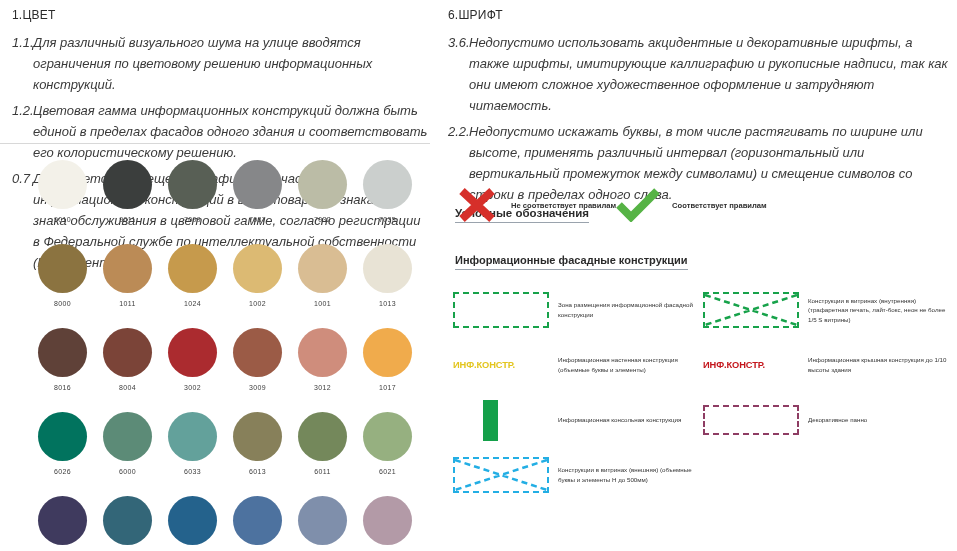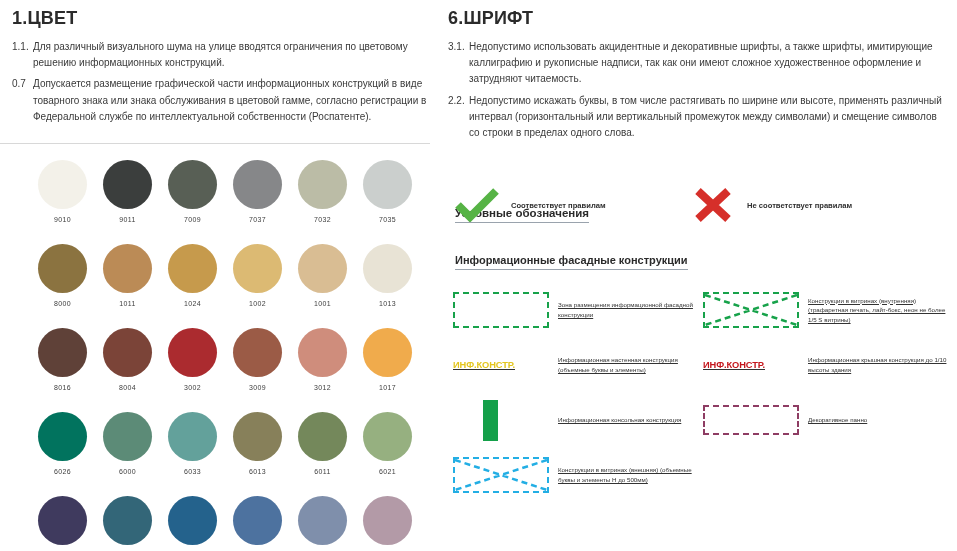--- a/index.html
+++ b/index.html
@@ -30,33 +30,34 @@
     width: 418px;
   }
   .col-right {
     position: absolute;
     left: 448px;
     top: 8px;
     width: 500px;
   }
 
   .sec-title {
-    font-size: 18px;
-    font-weight: 700;
+    font-size: 12px;
+    font-weight: 400;
     color: #2b2b2b;
     margin: 0 0 10px 0;
     letter-spacing: 0.2px;
   }
 
   .clause {
     display: flex;
-    font-size: 10px;
+    font-size: 13px;
     line-height: 1.62;
     color: #3a3a3a;
     margin-bottom: 5px;
+    font-style: italic;
   }
   .clause .num {
     flex: 0 0 auto;
     width: 21px;
     white-space: nowrap;
   }
   .clause .body {
     flex: 1 1 auto;
   }
 
@@ -184,21 +185,20 @@
     display: flex;
   }
   .constr-col {
     width: 250px;
   }
   .constr-item {
     display: flex;
     align-items: center;
     margin-bottom: 11px;
     min-height: 44px;
-    text-decoration: underline;
   }
   .constr-sym {
     flex: 0 0 auto;
     width: 103px;
     display: flex;
     align-items: center;
     justify-content: flex-start;
   }
   .constr-txt {
     flex: 1 1 auto;
@@ -258,30 +258,34 @@
 <div class="page">
 
   <div class="col-left">
     <div class="sec-title">1.ЦВЕТ</div>
 
     <div class="clause">
       <span class="num">1.1.</span>
       <span class="body">Для различный визуального шума на улице вводятся ограничения по цветовому решению информационных конструкций.</span>
     </div>
     <div class="clause">
+      <span class="num">1.2.</span>
+      <span class="body">Цветовая гамма информационных конструкций должна быть единой в пределах фасадов одного здания и соответствовать его колористическому решению.</span>
+    </div>
+    <div class="clause">
       <span class="num">0.7</span>
       <span class="body">Допускается размещение графической части информационных конструкций в виде товарного знака или знака обслуживания в цветовой гамме, согласно регистрации в Федеральной службе по интеллектуальной собственности (Роспатенте).</span>
     </div>
   </div>
 
   <div class="col-right">
     <div class="sec-title">6.ШРИФТ</div>
 
     <div class="clause">
-      <span class="num">3.1.</span>
+      <span class="num">3.6.</span>
       <span class="body">Недопустимо использовать акцидентные и декоративные шрифты, а также шрифты, имитирующие каллиграфию и рукописные надписи, так как они имеют сложное художественное оформление и затрудняют читаемость.</span>
     </div>
     <div class="clause">
       <span class="num">2.2.</span>
       <span class="body">Недопустимо искажать буквы, в том числе растягивать по ширине или высоте, применять различный интервал (горизонтальный или вертикальный промежуток между символами) и смещение символов со строки в пределах одного слова.</span>
     </div>
 
   </div>
 
   <div class="divider"></div>
@@ -424,36 +428,36 @@
       </div>
     </div>
 
   </div>
 
   <div class="legend-head-wrap">
     <span class="legend-head">Условные обозначения</span>
   </div>
 
   <div class="comply-row">
+    <div class="comply-item">
+      <span class="icon-box">
+        <svg width="44" height="34" viewBox="0 0 44 34">
+          <path d="M7 3 L37 31 M37 3 L7 31" stroke="#d62f2a" stroke-width="8" fill="none" stroke-linecap="butt"></path>
+        </svg>
+      </span>
+      <span class="comply-text">Не соответствует правилам</span>
+    </div>
     <div class="comply-item first">
       <span class="icon-box">
         <svg width="44" height="34" viewBox="0 0 44 34">
           <path d="M3 17 L15 29 L41 3" stroke="#56b345" stroke-width="8" fill="none" stroke-linecap="butt" stroke-linejoin="miter"></path>
         </svg>
       </span>
       <span class="comply-text">Соответствует правилам</span>
     </div>
-    <div class="comply-item">
-      <span class="icon-box">
-        <svg width="44" height="34" viewBox="0 0 44 34">
-          <path d="M7 3 L37 31 M37 3 L7 31" stroke="#d62f2a" stroke-width="8" fill="none" stroke-linecap="butt"></path>
-        </svg>
-      </span>
-      <span class="comply-text">Не соответствует правилам</span>
-    </div>
   </div>
 
   <div class="constr-head-wrap">
     <span class="constr-head">Информационные фасадные конструкции</span>
   </div>
 
   <div class="constr-grid">
     <div class="constr-cols">
 
       <div class="constr-col">

